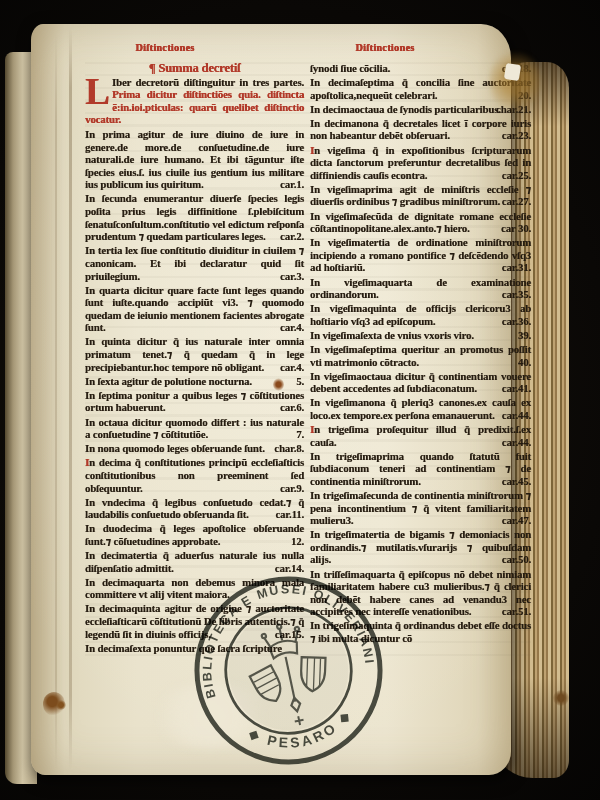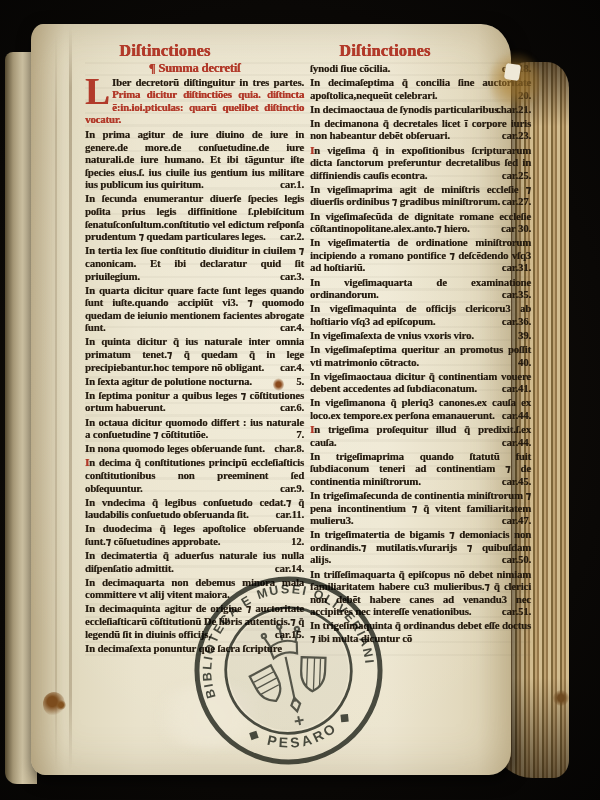--- a/index.html
+++ b/index.html
@@ -29,21 +29,21 @@
       linear-gradient(90deg,#c3b491 0%,#e0d8bd 7%,#e9e2cb 22%,#ece5cf 74%,#e0d6b9 93%,#cfc19d 100%),
       linear-gradient(180deg,#dcd2b5 0%,#e8e1ca 7%,#e8e1ca 93%,#d5caa9 100%);
     border-radius:12px 30px 22px 14px / 16px 34px 24px 16px;
     box-shadow: inset 0 0 46px rgba(115,95,55,.28), 3px 5px 16px rgba(0,0,0,.65);}
   .crease{position:absolute;left:38px;top:4px;width:3px;height:742px;
     background:linear-gradient(180deg,rgba(0,0,0,0),rgba(115,95,62,.38) 8%,rgba(115,95,62,.30) 90%,rgba(0,0,0,0));}
   .crease2{position:absolute;left:24px;top:10px;width:2px;height:736px;
     background:linear-gradient(180deg,rgba(0,0,0,0),rgba(115,95,62,.22) 12%,rgba(115,95,62,.2) 88%,rgba(0,0,0,0));}
 
   .running-header{position:absolute;top:18px;color:var(--red);font-weight:bold;
-    font-size:16px;letter-spacing:.4px;text-align:center;
+    font-size:10px;letter-spacing:.4px;text-align:center;
     text-shadow:.5px 0 0 currentColor, 0 .3px 0 currentColor;}
   .rh-left{left:58px;width:152px;}
   .rh-right{left:278px;width:152px;}
 
   .cols{position:absolute;left:54px;top:38px;width:446px;display:flex;gap:6px;}
   .cols::after{content:"";position:absolute;inset:0;pointer-events:none;
     background:repeating-linear-gradient(0deg,rgba(100,92,72,.05) 0 2.5px,rgba(0,0,0,0) 2.5px 12.6px);}
   .col{font-size:10.8px;line-height:12.6px;color:var(--ink);font-weight:bold;
     letter-spacing:-.15px;text-align:justify;
     text-shadow:.35px .2px .25px rgba(44,30,12,.55);}

